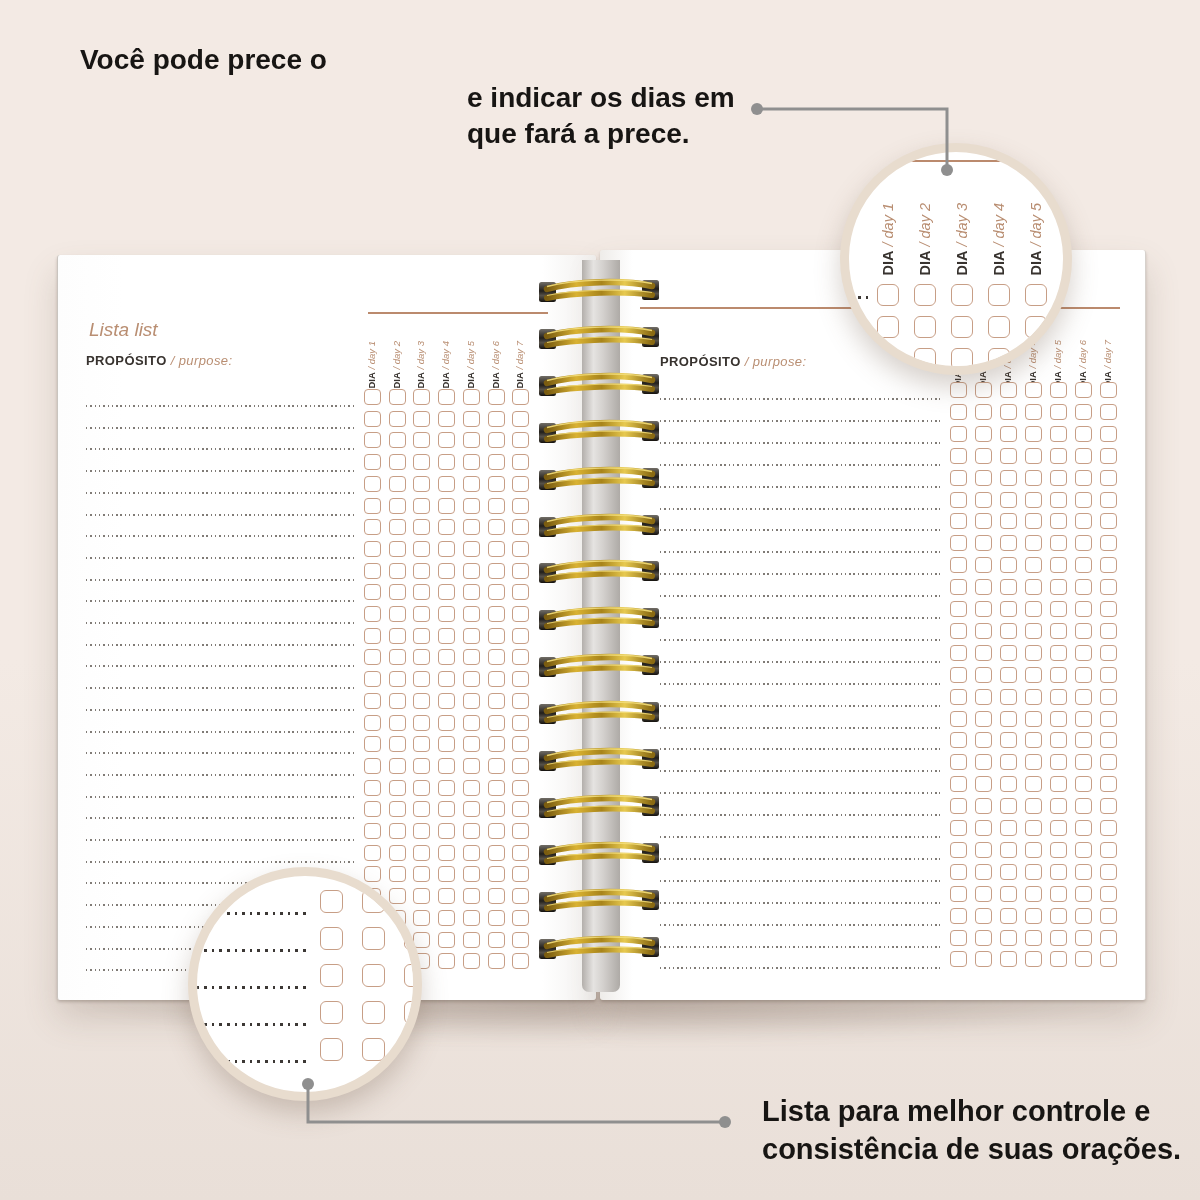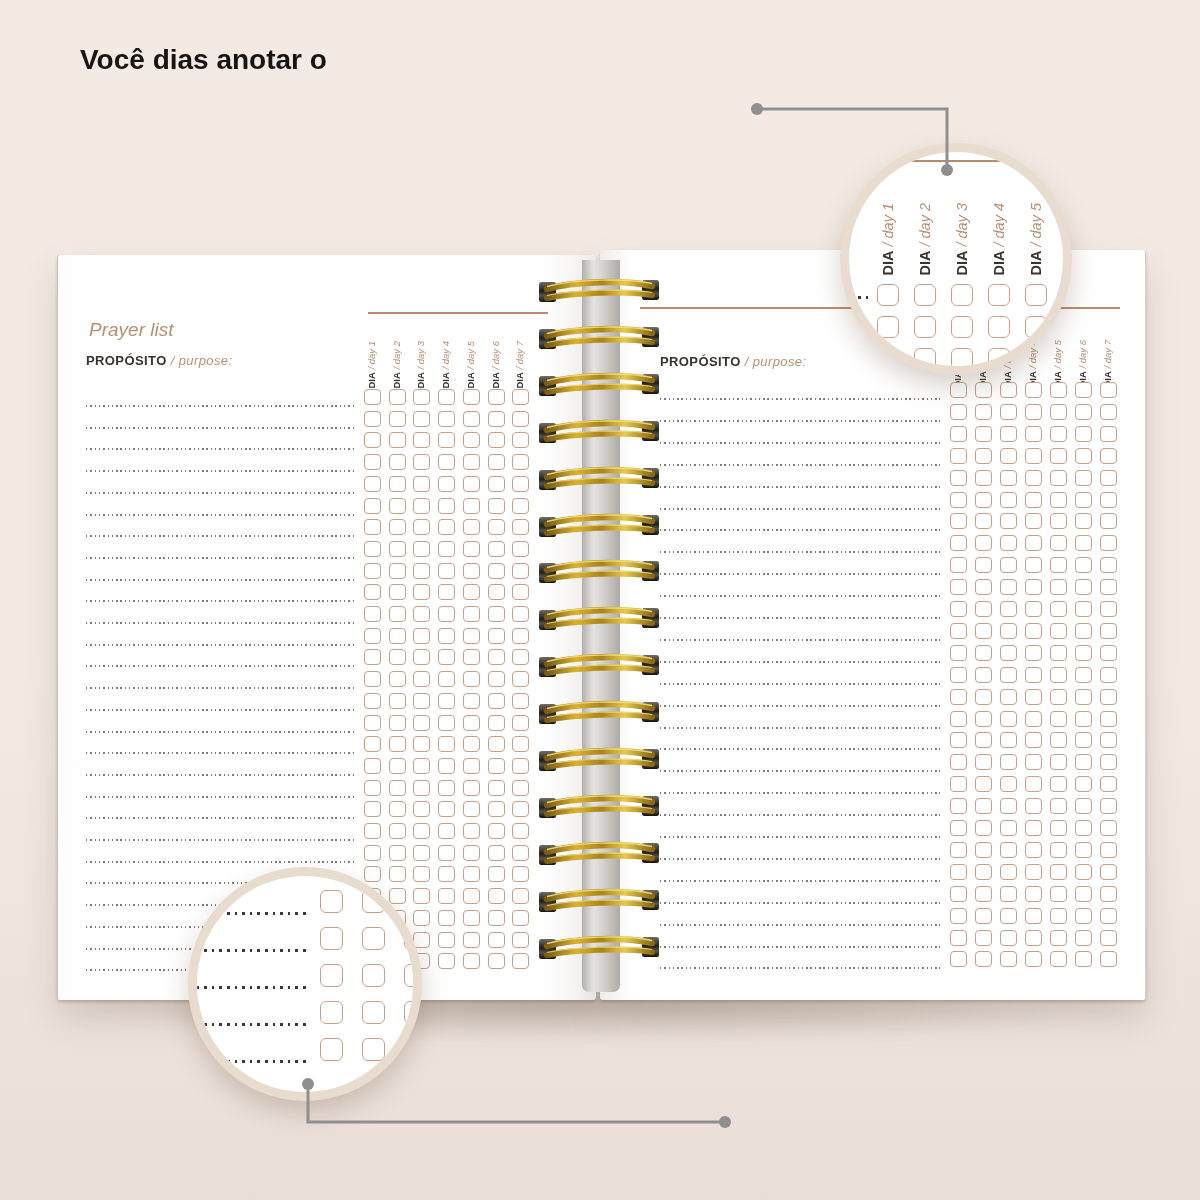--- a/index.html
+++ b/index.html
@@ -84,21 +84,21 @@
           <stop offset=".45" stop-color="#211e1a"></stop>
         <stop offset=".68" stop-color="#575249"></stop>
           <stop offset="1" stop-color="#14110d"></stop>
       </linearGradient>
     </defs>
   </svg>
 
   <div class="nb-shadow"></div>
 
   <div class="page page-left">
-    <div class="page-subtitle">Prayer list</div>
+    <div class="page-subtitle">Lista list</div>
     <div class="head-rule" style="left:310px;top:57px;width:180px;"></div>
     <div class="purpose" style="left:28px;top:98px;">
       <b>PROPÓSITO</b>
       <i>/ purpose:</i>
     </div>
     <div class="headers" style="left:0;top:72px;height:62px;width:100%;">
         <div class="day-header" style="left: 308px;"><b>DIA</b><i> / day 1</i></div>
         <div class="day-header" style="left: 332.7px;"><b>DIA</b><i> / day 2</i></div>
         <div class="day-header" style="left: 357.4px;"><b>DIA</b><i> / day 3</i></div>
         <div class="day-header" style="left: 382.1px;"><b>DIA</b><i> / day 4</i></div>
@@ -779,14 +779,22 @@
 
   <svg class="overlay" width="1200" height="1200">
     <polyline points="757,109 947,109 947,170" fill="none" stroke="#8f8f8f" stroke-width="3"></polyline>
     <circle cx="757" cy="109" r="6" fill="#8f8f8f"></circle>
     <circle cx="947" cy="170" r="6" fill="#8f8f8f"></circle>
     <polyline points="308,1084 308,1122 725,1122" fill="none" stroke="#8f8f8f" stroke-width="3"></polyline>
     <circle cx="308" cy="1084" r="6" fill="#8f8f8f"></circle>
     <circle cx="725" cy="1122" r="6" fill="#8f8f8f"></circle>
   </svg>
 
-  <div class="annot annot-top-left">Você dias anotar o</div>
+  <div class="annot annot-top-left">Você pode prece o</div>
+  <div class="annot annot-top-right">
+    <div>e indicar os dias em</div>
+    <div>que fará a prece.</div>
+  </div>
+  <div class="annot annot-bottom-right">
+    <div>Lista para melhor controle e</div>
+    <div>consistência de suas orações.</div>
+  </div>
 </div>
 
 </body></html>

